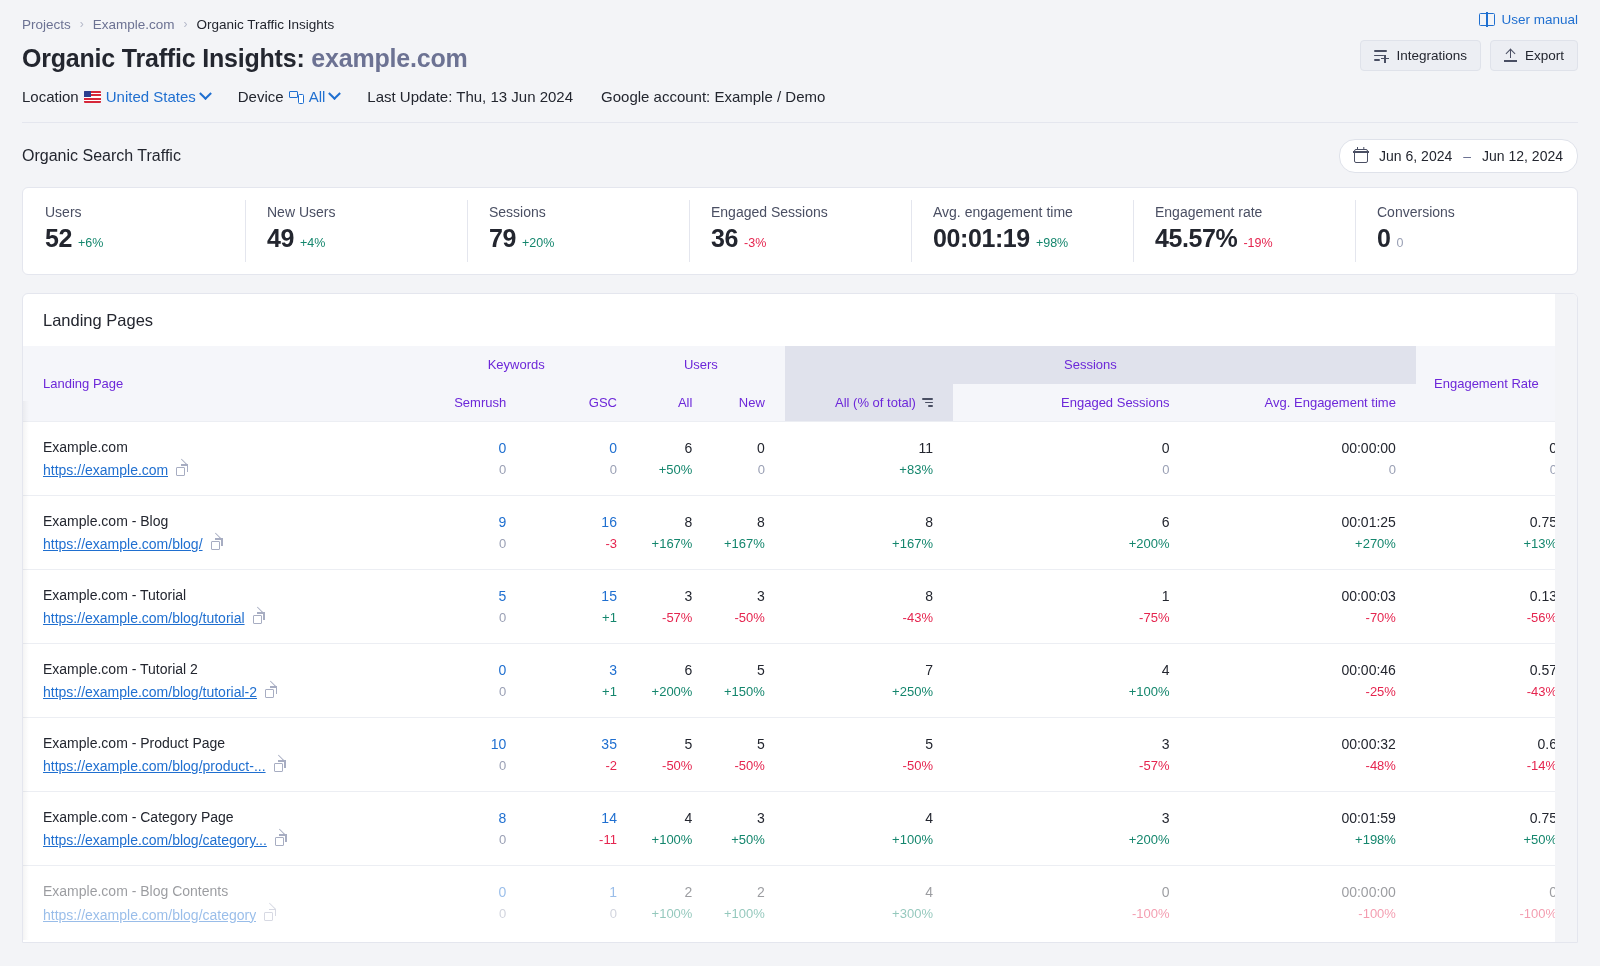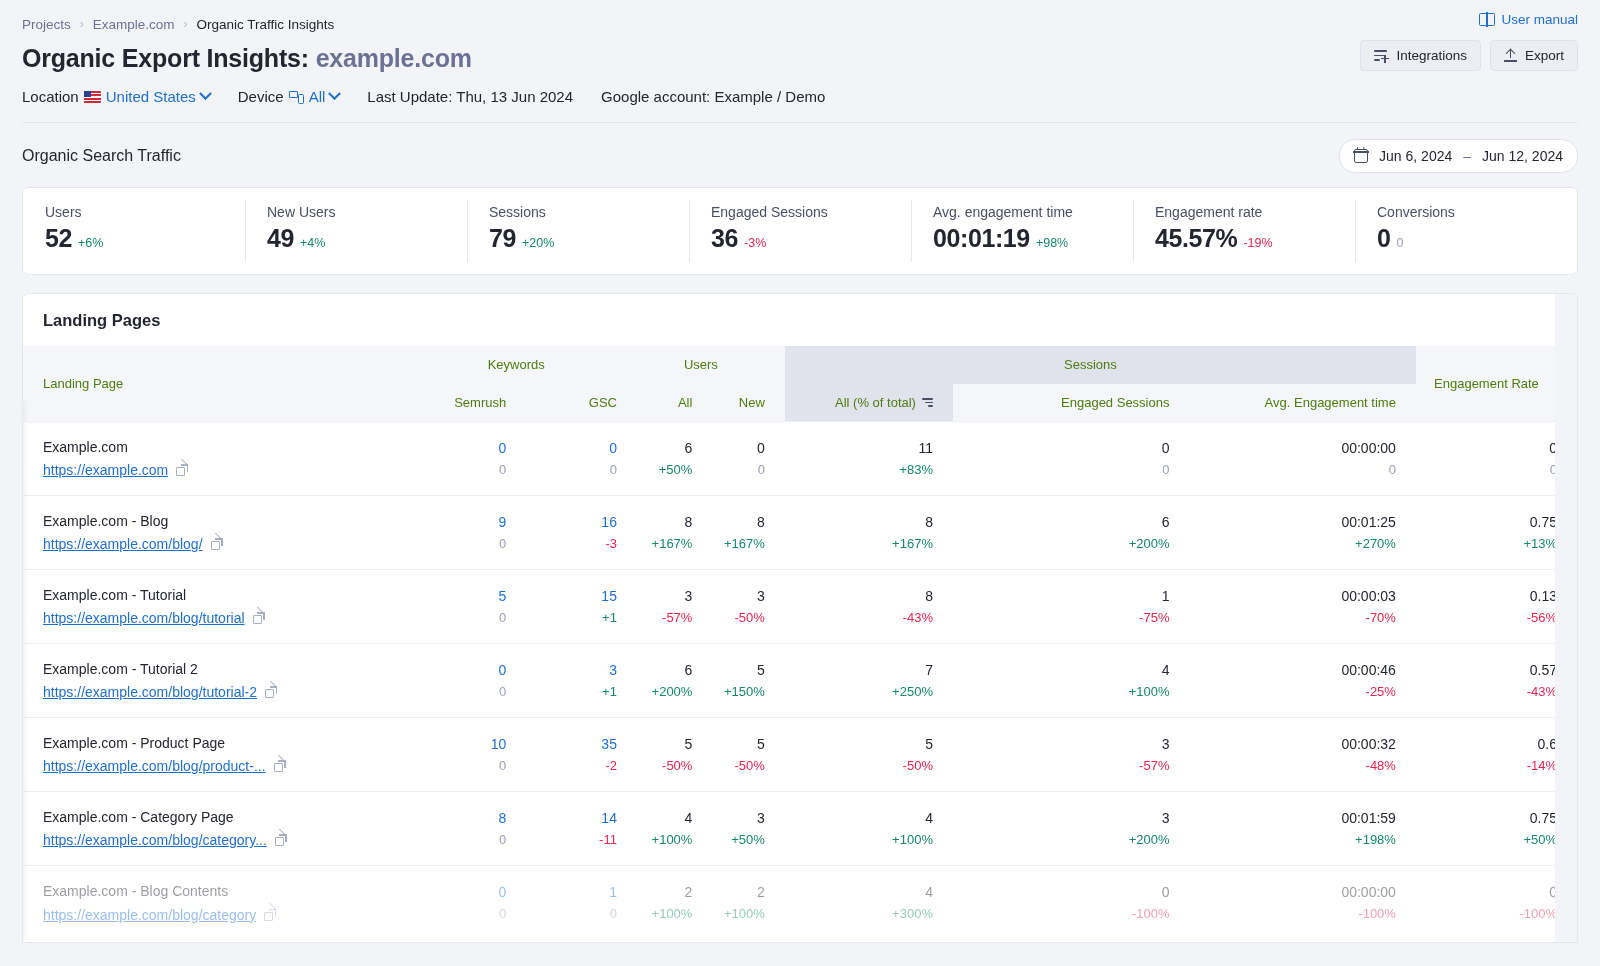--- a/index.html
+++ b/index.html
@@ -96,34 +96,34 @@
   .up { color: #14866d; }
   .down { color: #e5254f; }
   .neutral { color: #9aa0b5; }
 
   
   .table-card {
     margin: 18px 22px 0 22px; background: #fff;
     border: 1px solid #e4e6ee; border-top-left-radius: 6px; border-top-right-radius: 6px;
     overflow: hidden; height: 650px; position: relative;
   }
-  .table-head-title { padding: 17px 20px 16px 20px; font-size: 16.5px; font-weight: 700; }
+  .table-head-title { padding: 17px 20px 16px 20px; font-size: 16.5px; font-weight: 400; }
 
   table.lp { width: 100%; border-collapse: collapse; table-layout: fixed; }
   table.lp col.c-page  { width: 390px; }
   table.lp col.c-sem   { width: 110px; }
   table.lp col.c-gsc   { width: 110px; }
   table.lp col.c-uall  { width: 75px; }
   table.lp col.c-unew  { width: 72px; }
   table.lp col.c-sall  { width: 167px; }
   table.lp col.c-seng  { width: 235px; }
   table.lp col.c-stime { width: 225px; }
   table.lp col.c-er    { width: 160px; }
 
-  table.lp thead th { font-weight: 400; font-size: 13px; color: #4d7c0f; background: #f5f6fa; }
+  table.lp thead th { font-weight: 400; font-size: 13px; color: #6d28d9; background: #f5f6fa; }
   tr.grp th { height: 38px; padding: 0 20px 0 0; text-align: center; vertical-align: middle; }
   tr.grp th.left { text-align: left; padding-left: 20px; }
   tr.sub th { height: 38px; padding: 0 20px 0 0; text-align: right; vertical-align: middle; }
   .hl-group { background: #e0e2ec !important; }
   .hl-cell  { background: #e0e2ec !important; }
   tr.sub th .sortwrap { display: inline-flex; align-items: center; gap: 6px; justify-content: flex-end; }
   .sort-icon { width: 11px; height: 9px; position: relative; display: inline-block; }
   .sort-icon i { position:absolute; right:0; height: 1.6px; background:#4a4f63; display:block; border-radius:1px; }
   .sort-icon i:nth-child(1){ top:0; width: 11px; }
   .sort-icon i:nth-child(2){ top:3.6px; width: 7.5px; }
@@ -160,21 +160,21 @@
 
   <div class="breadcrumb">
     <a class="crumb" href="#">Projects</a>
     <span class="sep">›</span>
     <a class="crumb" href="#">Example.com</a>
     <span class="sep">›</span>
     <span class="crumb current">Organic Traffic Insights</span>
   </div>
 
   <h1 class="page-title">
-    <span>Organic Export Insights:</span>
+    <span>Organic Traffic Insights:</span>
     <span class="domain">example.com</span>
   </h1>
 
   <div class="filters">
     <div class="filter">
       <span class="flabel">Location</span>
       <span class="flag">
           <span class="stripes"></span>
           <span class="canton"></span>
         </span>

